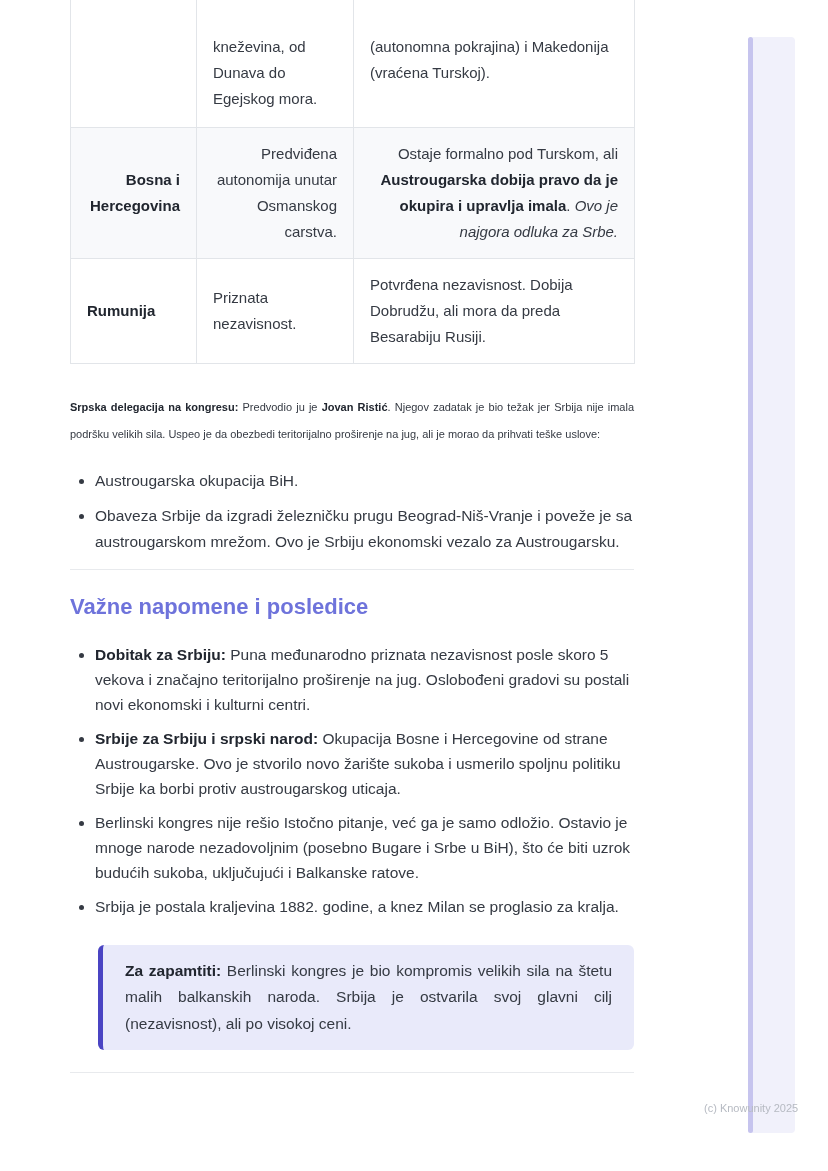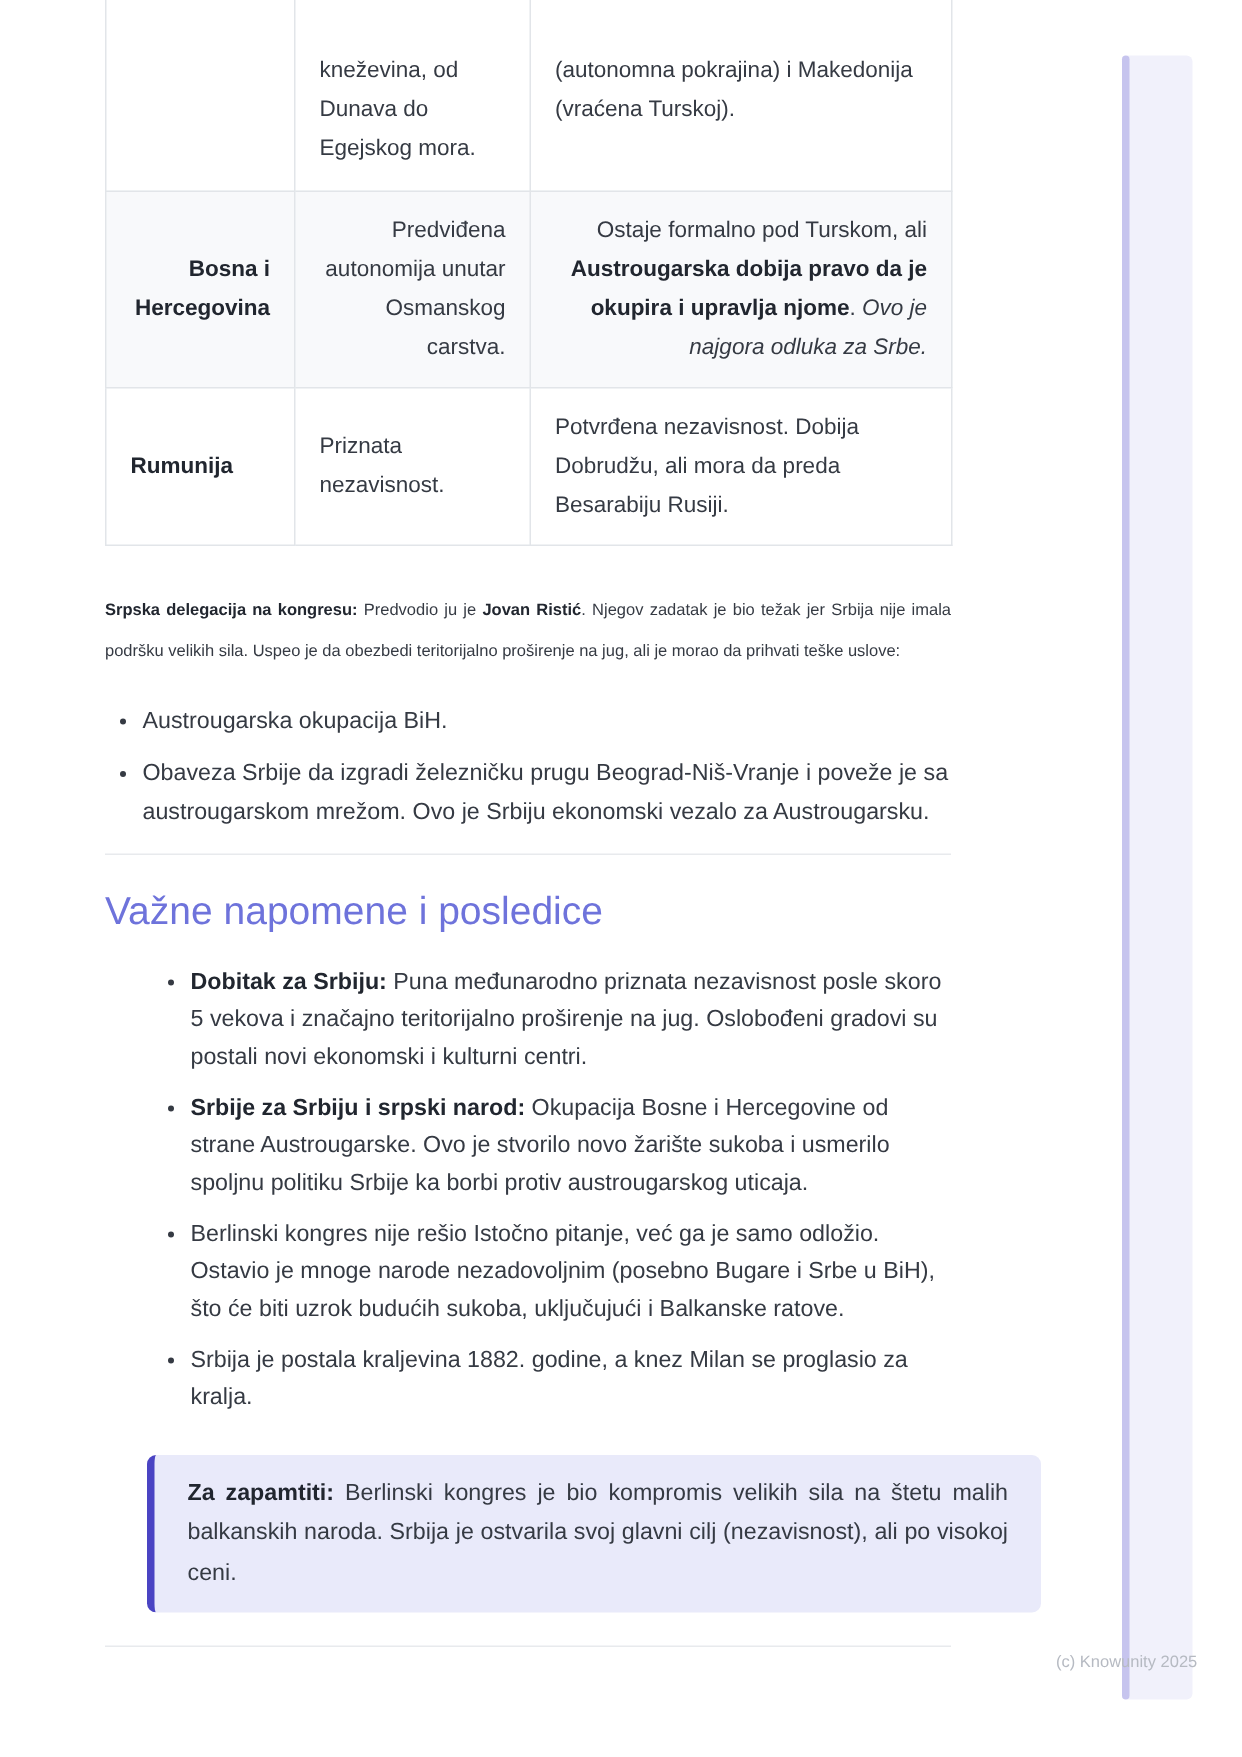--- a/index.html
+++ b/index.html
@@ -29,33 +29,33 @@
   .para {
     margin-top: 30px; font-size: 11px; line-height: 27px;
     text-align: justify;
   }
   strong { color: var(--text-bold, #21262f); }
   em.note { font-style: italic; }
   
   ul.doc-list { margin-top: 20px; padding-left: 25px; list-style: disc; }
   ul.doc-list li { font-size: 15.5px; line-height: 26px; }
   ul.doc-list li + li { margin-top: 9px; }
-  ul.notes-list li { line-height: 25px; margin-left: 32px; }
+  ul.notes-list li { line-height: 25px; }
   
   hr.divider { border: none; border-top: 1px solid var(--divider, #e8eaed); margin-top: 14px; }
   hr.divider-bottom { border: none; border-top: 1px solid var(--divider, #e8eaed); margin-top: 22px; }
   
   h2.section-heading {
-    margin-top: 22px; font-size: 26px; line-height: 30px;
-    font-weight: normal; color: var(--accent, #6e73db);
+    margin-top: 22px; font-size: 22px; line-height: 30px;
+    font-weight: bold; color: var(--accent, #6e73db);
   }
   ul.notes-list { margin-top: 20px; }
   
   .callout {
-    margin-top: 26px; margin-left: 28px; width: 596px;
+    margin-top: 26px; margin-left: 28px; width: 536px;
     background: var(--callout-bg, #e9eafa);
     border-left: 5px solid var(--callout-border, #4a44c3);
     border-radius: 6px;
     padding: 13px 22px 13px 22px;
     font-size: 15.5px; line-height: 26.5px; text-align: justify;
   }
   
   .side-rail {
     position: absolute; left: 748px; top: 37px; width: 47px; height: 1096px;
     background: var(--scrollbar-track, #f1f1fb); border-radius: 4px; z-index: 1;
@@ -83,21 +83,21 @@
     </colgroup>
     <tbody>
       <tr class="partial" style="height:127px">
         <td class="country"></td>
         <td><span>kneževina, od Dunava do Egejskog mora.</span></td>
         <td><span>(autonomna pokrajina) i Makedonija (vraćena Turskoj).</span></td>
       </tr>
       <tr class="striped" style="height:131px">
         <td class="country">Bosna i Hercegovina</td>
         <td><span>Predviđena autonomija unutar Osmanskog carstva.</span></td>
-        <td><span>Ostaje formalno pod Turskom, ali </span><strong>Austrougarska dobija pravo da je okupira i upravlja njome</strong><span>. </span><em class="note">Ovo je najgora odluka za Srbe.</em></td>
+        <td><span>Ostaje formalno pod Turskom, ali </span><strong>Austrougarska dobija pravo da je okupira i upravlja imala</strong><span>. </span><em class="note">Ovo je najgora odluka za Srbe.</em></td>
       </tr>
       <tr style="height:105px">
         <td class="country">Rumunija</td>
         <td><span>Priznata nezavisnost.</span></td>
         <td><span>Potvrđena nezavisnost. Dobija Dobrudžu, ali mora da preda Besarabiju Rusiji.</span></td>
       </tr>
     </tbody>
   </table>
 
   <p class="para"><strong>Srpska delegacija na kongresu:</strong><span> Predvodio ju je </span><strong>Jovan Ristić</strong><span>. Njegov zadatak je bio težak jer Srbija nije imala podršku velikih sila. Uspeo je da obezbedi teritorijalno proširenje na jug, ali je morao da prihvati teške uslove:</span></p>

